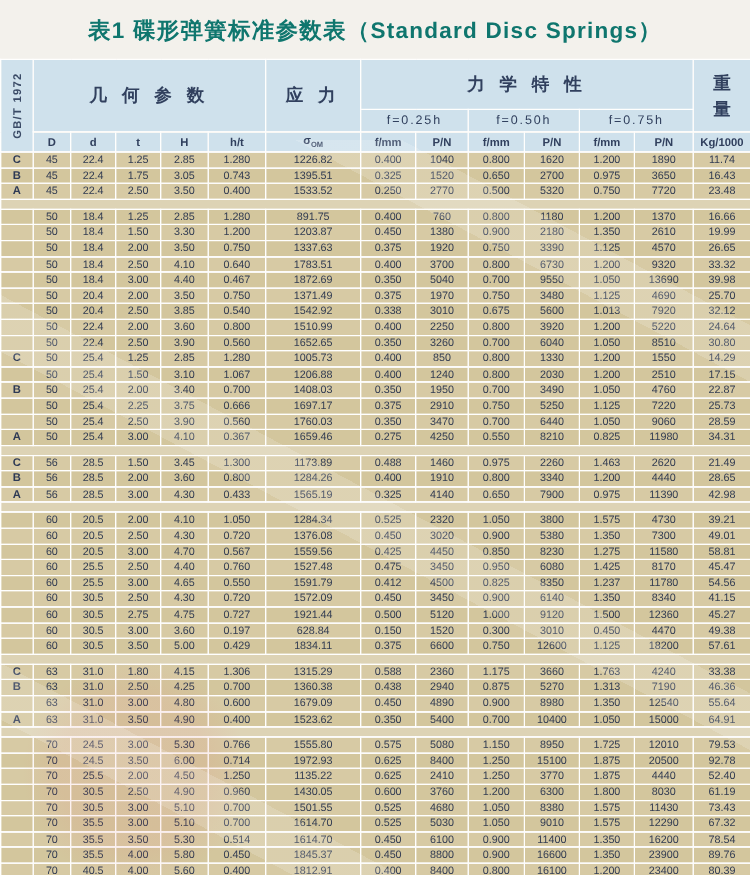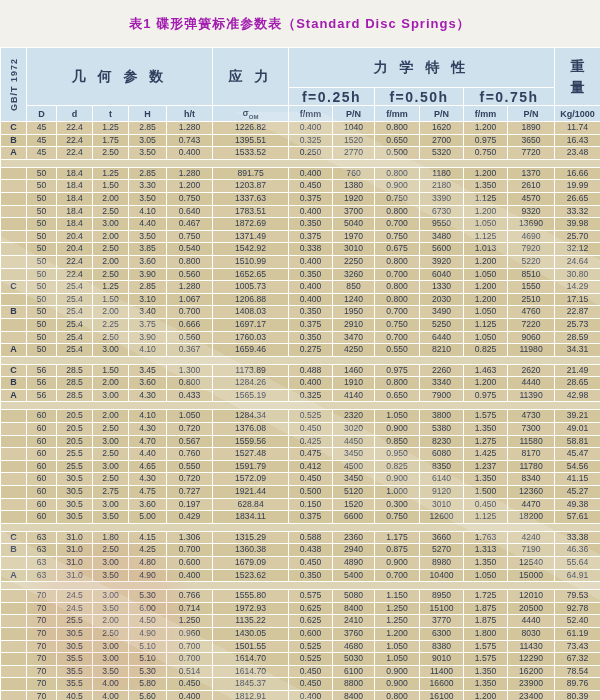--- a/index.html
+++ b/index.html
@@ -7,21 +7,21 @@
     width:600px;height:700px;overflow:hidden;position:relative;
     background:#f3f1ec;font-family:"Liberation Sans","DejaVu Sans",sans-serif;
     -webkit-font-smoothing:antialiased;
   }
   .page{position:absolute;inset:0;}
   .title-bar{
     height:47px;display:flex;align-items:center;justify-content:center;
     background:#f3f1ec;
   }
   .title-bar h1{
-    margin:0;font-size:13px;font-weight:bold;color:#a21caf;letter-spacing:1px;
+    margin:0;font-size:18px;font-weight:bold;color:#0f766e;letter-spacing:1px;
   }
   table.main{
     width:600px;border-collapse:collapse;table-layout:fixed;
   }
   table.main td,table.main th{
     border:1px solid rgba(255,255,255,0.95);
     padding:0;text-align:center;vertical-align:middle;
     overflow:hidden;white-space:nowrap;
   }
   
@@ -29,21 +29,21 @@
   th.gbt{
     background:#cfe1ec;width:26px;
   }
   .gbt-inner{
     writing-mode:vertical-rl;transform:rotate(180deg);
     font-size:9px;font-weight:bold;color:#3a4a66;letter-spacing:1px;
     margin:0 auto;
   }
   th.group{font-size:14px;letter-spacing:4px;}
   th.weight{font-size:14px;line-height:1.5;letter-spacing:0;}
-  th.sub{font-size:14px;letter-spacing:1.5px;font-weight:bold;height:17px;}
+  th.sub{font-size:10px;letter-spacing:1.5px;font-weight:normal;height:17px;}
   th.colname{font-size:9px;font-weight:bold;height:15px;letter-spacing:0;}
   th.colname sub{font-size:6px;}
   
   tbody td{
     background:#d7caa4;color:#323c52;font-size:8.6px;height:11.6px;line-height:11.6px;
   }
   tbody tr.alt td{background:#d3c69d;}
   tbody tr.sep-row td{background:#ddd3b5;height:7px;line-height:7px;}
   tbody td.series-cell{font-size:9px;font-weight:bold;color:#2e3a55;}
   .watermark{

